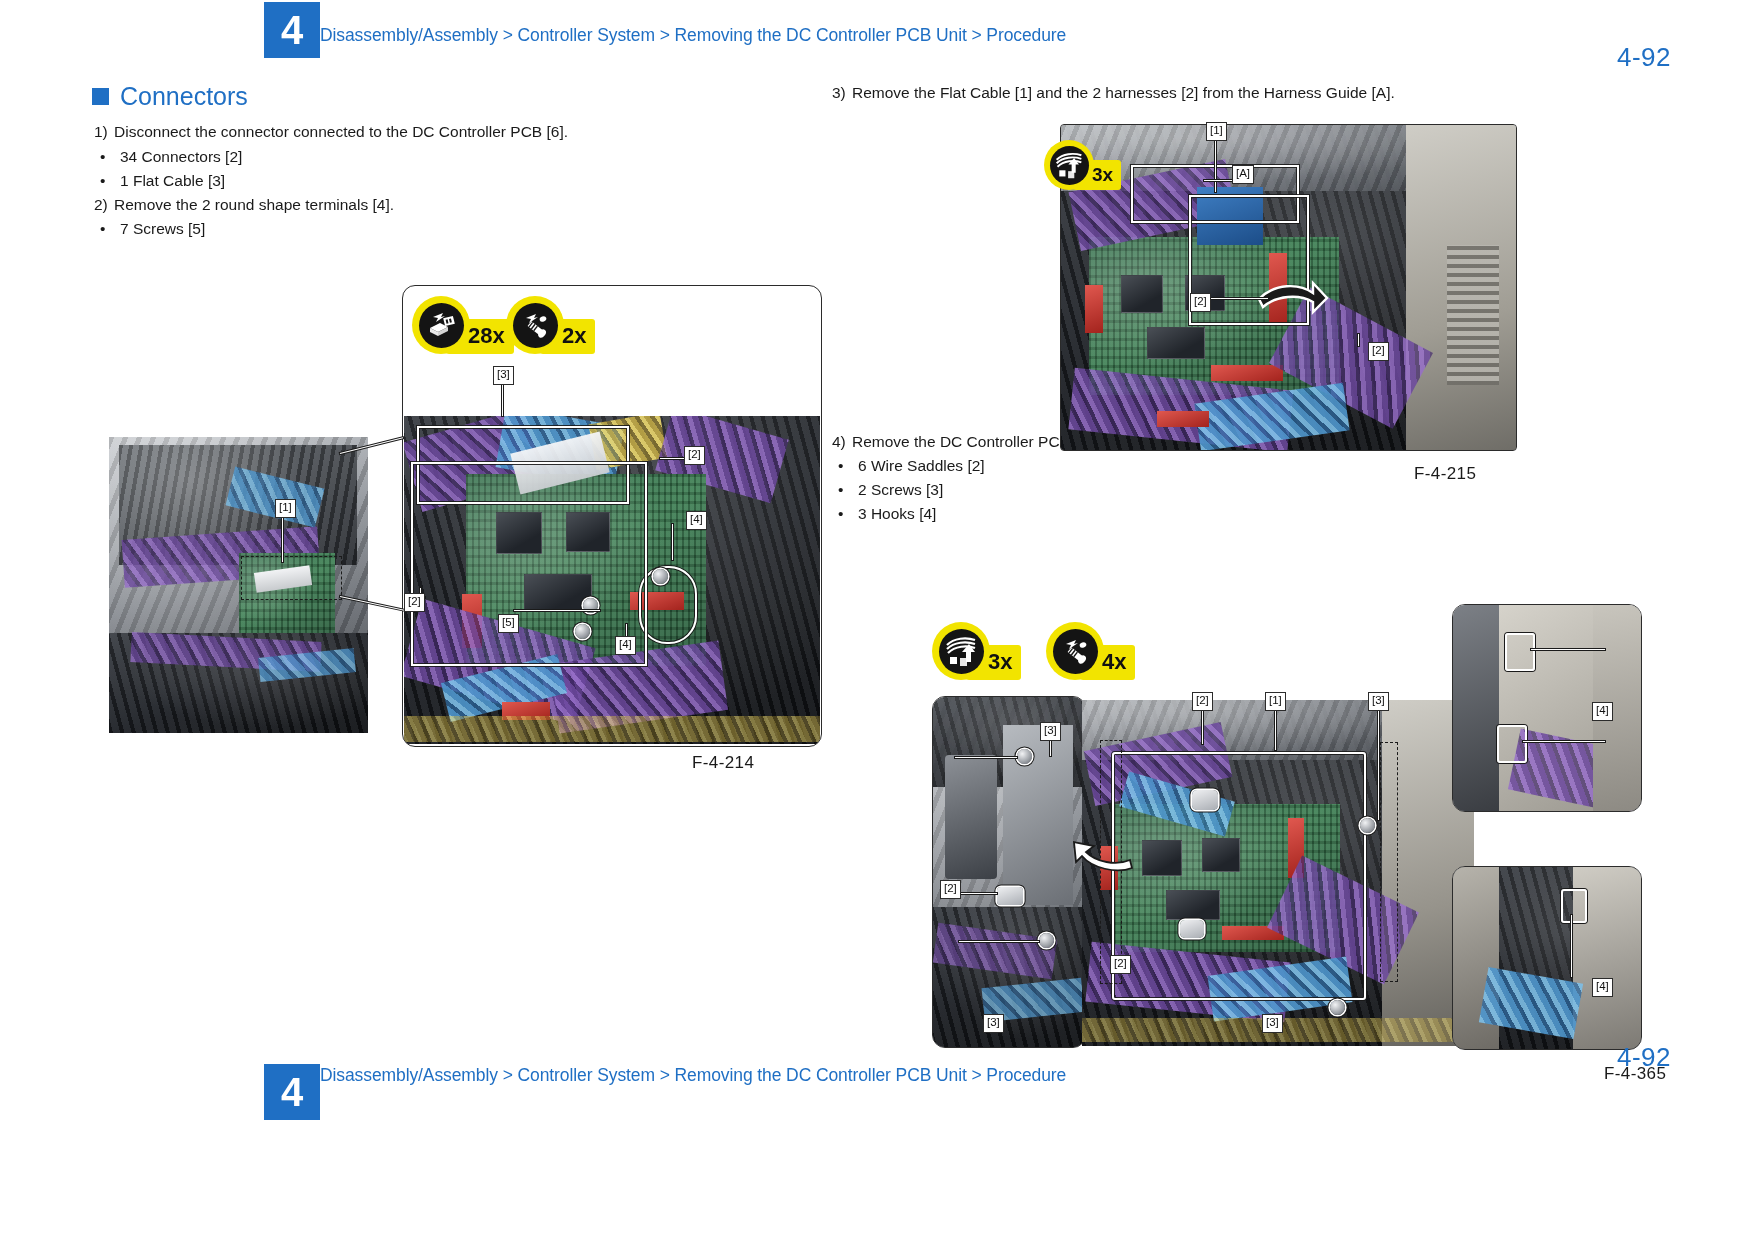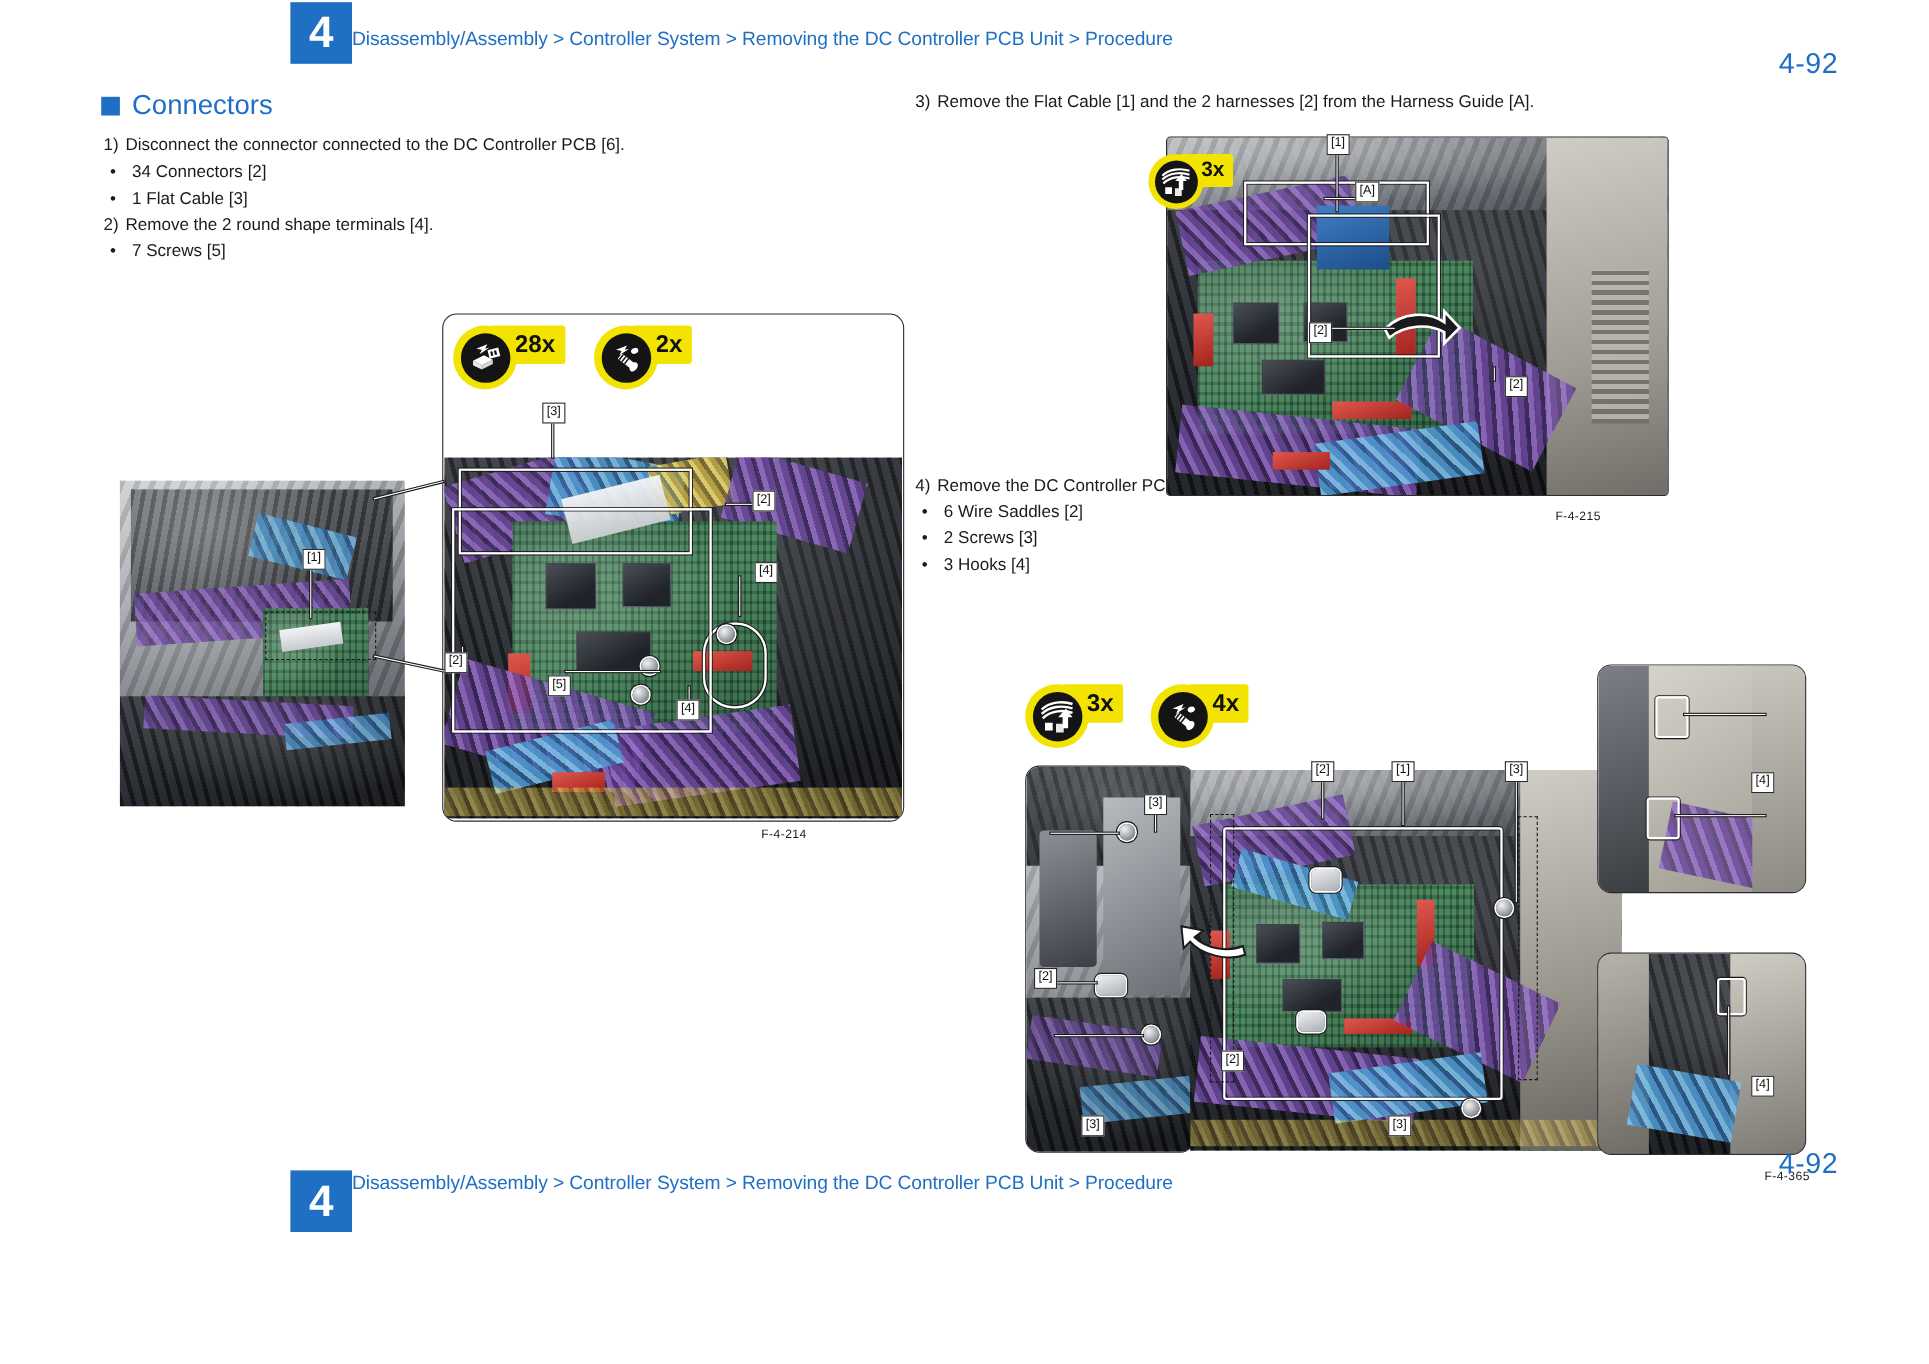--- a/index.html
+++ b/index.html
@@ -84,21 +84,21 @@
     font-size: 15.5px;
     color: #1a1a1a;
     white-space: nowrap;
     display: flex;
   }
   .bullet .dot { width: 20px; flex: 0 0 20px; text-align: left; }
 
   
   .fig-caption {
     position: absolute;
-    font-size: 11px;
+    font-size: 17px;
     color: #1a1a1a;
     letter-spacing: 0.4px;
   }
 
   
   .figbox {
     position: absolute;
     border: 1.6px solid #2b2b2b;
     border-radius: 13px;
     background: #ffffff;
@@ -166,21 +166,21 @@
     background: #ffffff;
     box-shadow: 0 0 0 1px #1a1a1a;
     z-index: 35;
     height: 1.4px;
   }
 
   
   .badge {
     position: absolute;
     display: flex;
-    align-items: flex-start;
+    align-items: flex-end;
     z-index: 50;
   }
   .badge .plate {
     position: absolute;
     left: 34px;
     background: #f2e400;
     color: #111;
     font-size: 22px;
     font-weight: bold;
     padding: 6px 9px 7px 22px;
@@ -358,21 +358,21 @@
         <path d="M6 20 L6 24 L14 28 L14 24 Z" fill="#e9e9e9"></path>
         <path d="M14 24 L24 19 L24 23 L14 28 Z" fill="#d5d5d5"></path>
         <rect x="20" y="9" width="10" height="8" fill="#fff" transform="rotate(-14 25 13)"></rect>
         <rect x="22" y="11" width="2" height="4" fill="#141414" transform="rotate(-14 25 13)"></rect>
         <rect x="25.5" y="11" width="2" height="4" fill="#141414" transform="rotate(-14 25 13)"></rect>
         <path d="M9 9 L19 5 L17 9 L21 8 L12 14 L14 10 Z" fill="#fff"></path>
       </svg>
     </div>
   </div>
 </div>
-<div class="badge" style="left:540px; top:296px;">
+<div class="badge" style="left:506px; top:296px;">
   <div class="plate">2x</div>
   <div class="disc">
     <div class="inner">
       <svg width="34" height="34" viewBox="0 0 34 34" aria-hidden="true">
         <g transform="rotate(38 17 20)">
           <rect x="10" y="17" width="15" height="6" fill="#fff"></rect>
           <rect x="11" y="17" width="1.4" height="6" fill="#141414"></rect>
           <rect x="14" y="17" width="1.4" height="6" fill="#141414"></rect>
           <rect x="17" y="17" width="1.4" height="6" fill="#141414"></rect>
           <ellipse cx="26" cy="20" rx="3.2" ry="4.6" fill="#fff"></ellipse>

